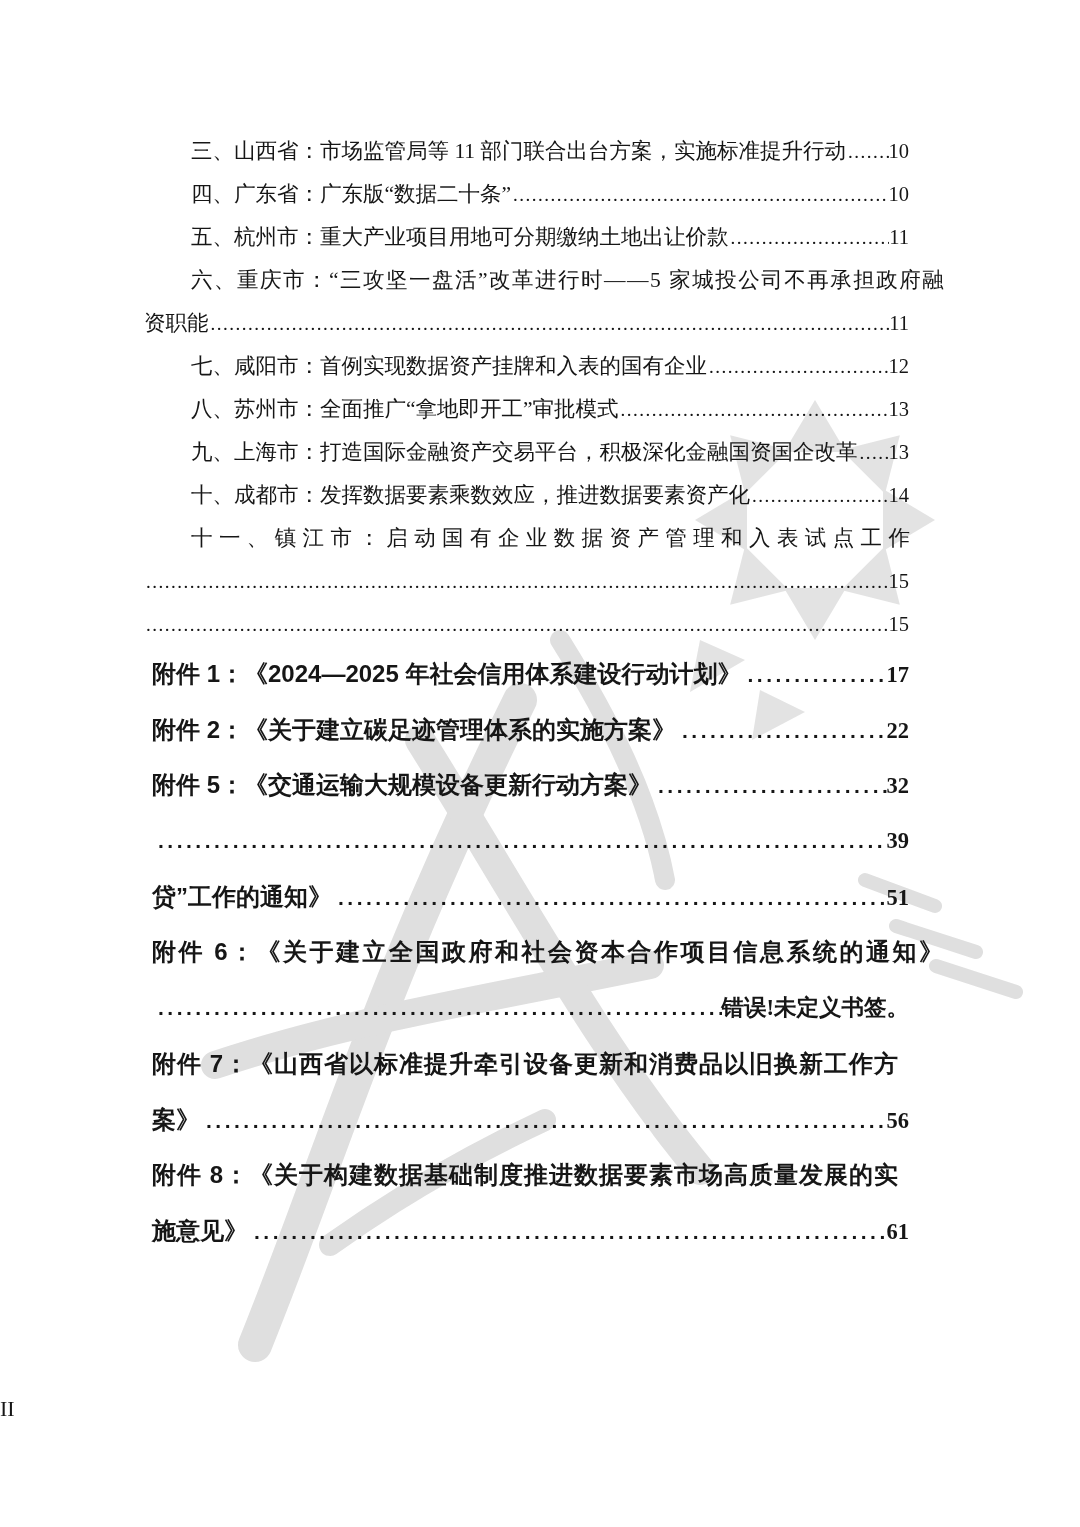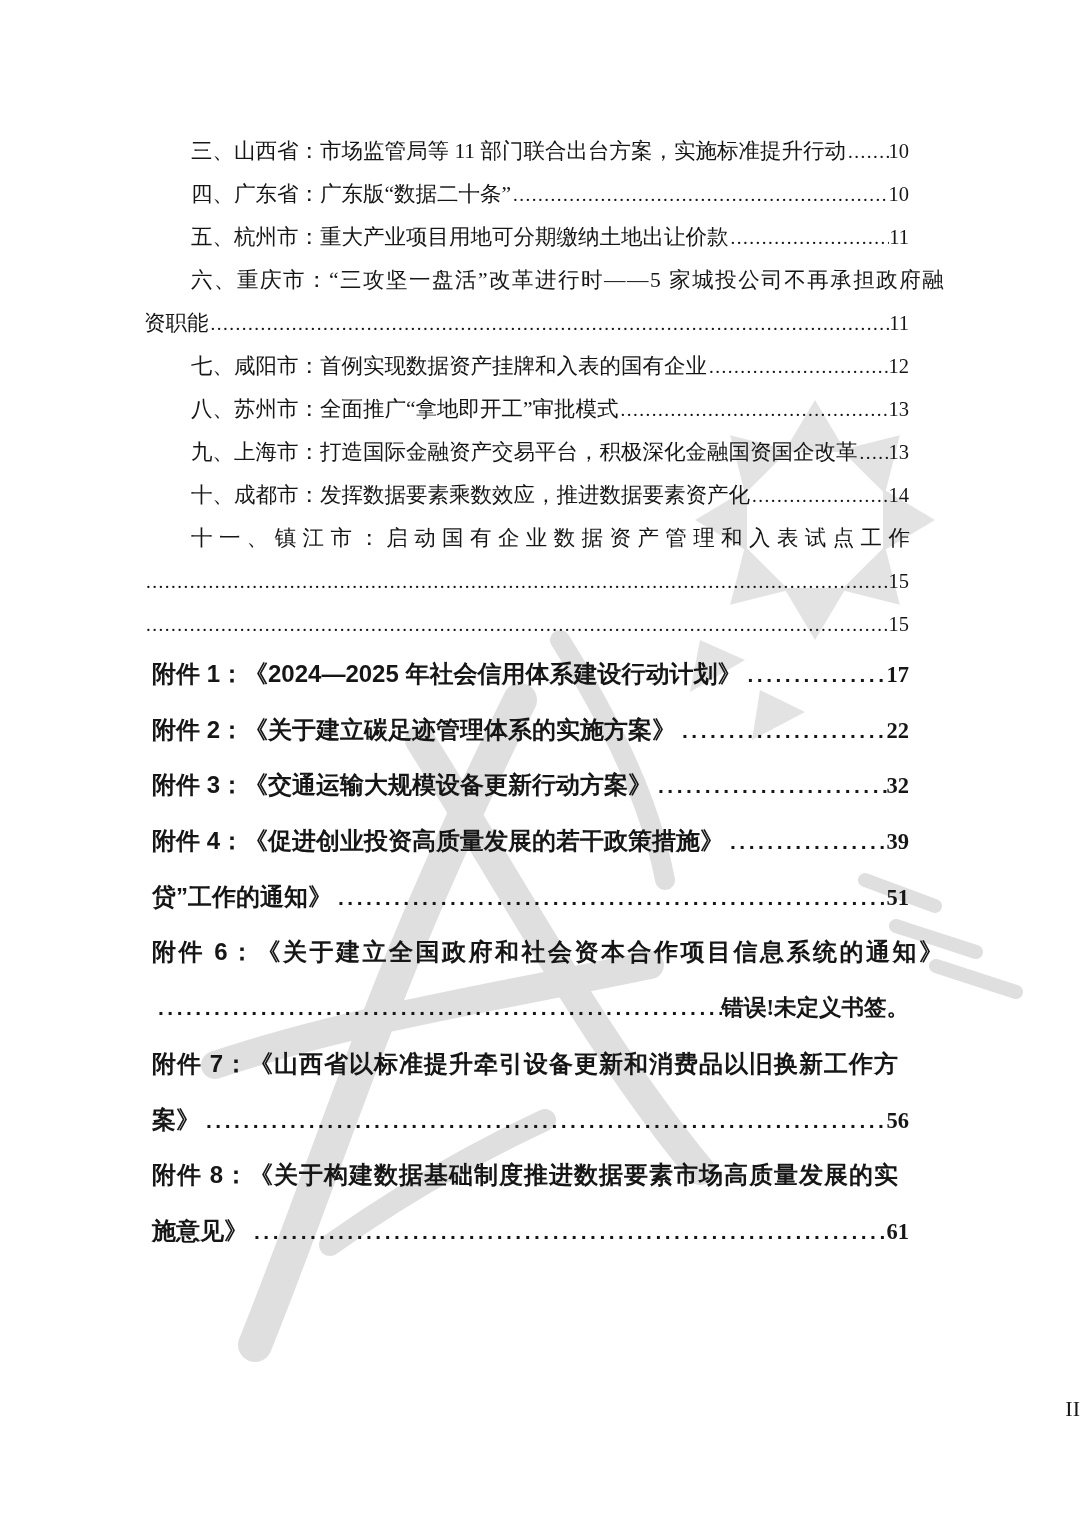--- a/index.html
+++ b/index.html
@@ -46,21 +46,21 @@
   .att .leader::after{letter-spacing:3.5px;}
   .pagenum{flex:0 0 auto;white-space:nowrap;}
   
   .ls1{letter-spacing:1.5px;text-align:center;}
   .stretch-a{letter-spacing:6.4px;}
   .stretch-b{letter-spacing:10px;}
   .ls-att{letter-spacing:1px;}
   .ls-att6{letter-spacing:2.5px;text-align:right;}
   .footer{
     position:absolute;top:1396px;left:0;width:1080px;
-    text-align:right;font-size:22px;z-index:1;
+    text-align:left;font-size:22px;z-index:1;
     font-family:"Liberation Serif",serif;
   }
 </style>
 </head>
 <body>
 
 <div class="page">
 
   <svg class="wm" viewBox="0 0 1080 1527" xmlns="http://www.w3.org/2000/svg">
     <g fill="#dadada" opacity="0.75">
@@ -165,27 +165,26 @@
         <span class="pagenum">17</span>
       </div>
 
       <div class="row">
         <span class="txt">附件 2：《关于建立碳足迹管理体系的实施方案》</span>
         <span class="leader"></span>
         <span class="pagenum">22</span>
       </div>
 
       <div class="row">
-        <span class="txt">附件 3：《交通运输大规模设备更新行动方案》</span>
+        <span class="txt">附件 5：《交通运输大规模设备更新行动方案》</span>
         <span class="leader"></span>
         <span class="pagenum">32</span>
       </div>
 
       <div class="row">
-        <span class="txt">附件 4：《促进创业投资高质量发展的若干政策措施》</span>
         <span class="leader"></span>
         <span class="pagenum">39</span>
       </div>
 
       <div class="row">
         <span class="txt">贷”工作的通知》</span>
         <span class="leader"></span>
         <span class="pagenum">51</span>
       </div>
 

